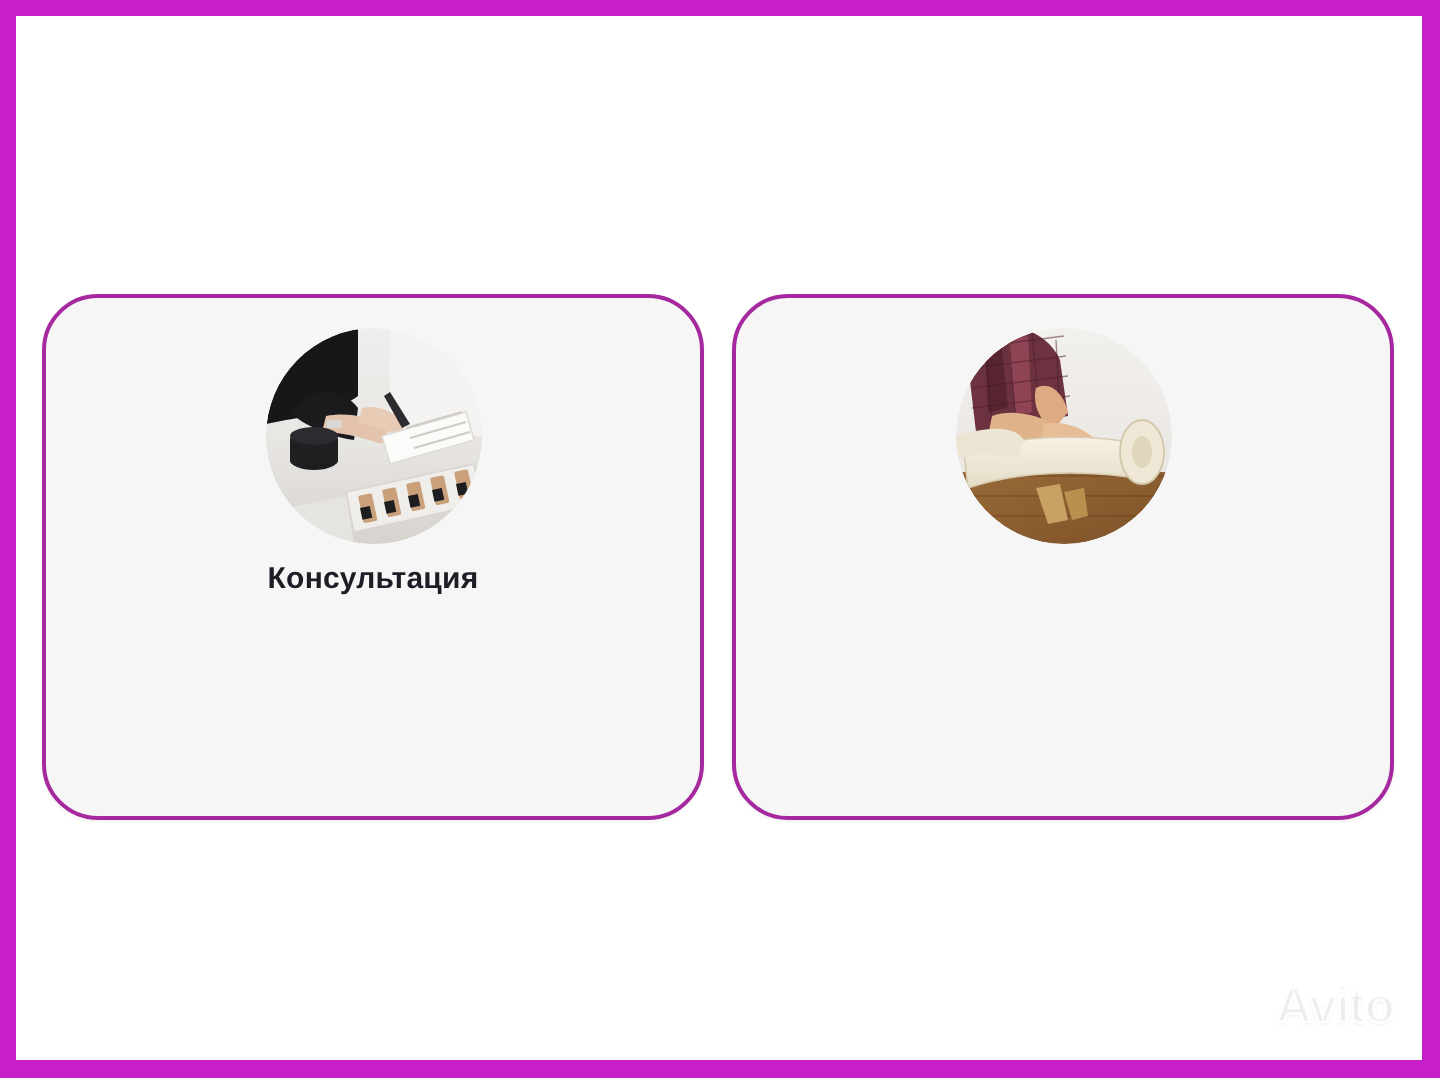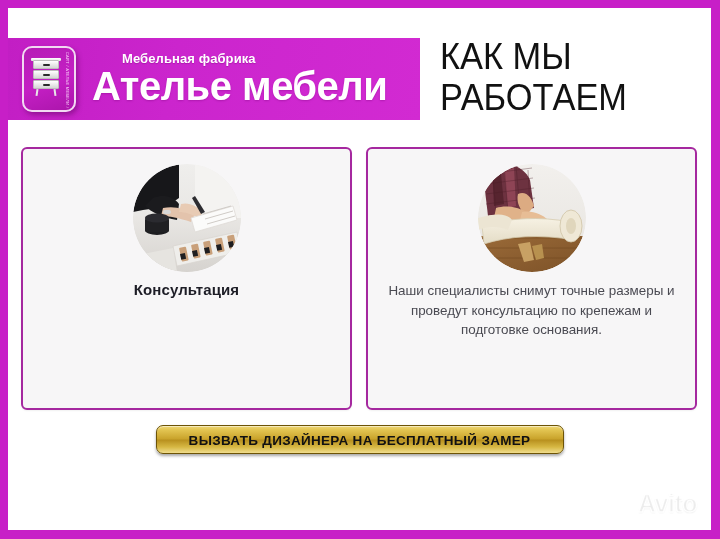--- a/index.html
+++ b/index.html
@@ -175,21 +175,21 @@
     height: 265px;
   }
   .card {
     position: absolute;
     top: 0;
     width: 331px;
     height: 263px;
     box-sizing: border-box;
     background: #f7f6f7;
     border: 2px solid #a5289f;
-    border-radius: 6px;
+    border-radius: 28px;
     box-shadow: 0 1px 2px rgba(0,0,0,0.06);
     text-align: center;
   }
   .card-left  { left: 13px; }
   .card-right { left: 358px; }
 
   .avatar {
     width: 108px;
     height: 108px;
     margin: 15px auto 0 auto;
@@ -265,46 +265,20 @@
     -webkit-text-stroke: 1.3px rgba(255,255,255,0.95);
     text-shadow: 0 1px 2px rgba(0,0,0,0.10);
   }
 </style>
 </head>
 <body>
 
 <div id="poster">
   <div id="canvas">
 
-    <div class="header">
-
-      <div class="brand-bar">
-
-        <div class="logo-tile">
-          <div class="dresser">
-            <div class="top"></div>
-            <div class="drw d1"></div>
-            <div class="drw d2"></div>
-            <div class="drw d3"></div>
-            <div class="leg lgl"></div>
-            <div class="leg lgr"></div>
-          </div>
-          <div class="logo-vtext">САЙТ / АТЕЛЬЕ МЕБЕЛИ / РФ</div>
-        </div>
-
-        <div class="brand-text">
-          <div class="brand-sub">Мебельная фабрика</div>
-          <div class="brand-main">Ателье мебели</div>
-        </div>
-
-      </div>
-
-      <div class="headline">КАК МЫ
-РАБОТАЕМ</div>
-    </div>
 
     <div class="cards">
 
       <div class="card card-left">
         <div class="avatar">
           <svg width="108" height="108" viewBox="0 0 108 108">
             <defs>
               <clipPath id="cl1">
                   <circle cx="54" cy="54" r="54"></circle>
                 </clipPath>
@@ -390,28 +364,24 @@
               <path d="M44 48 C54 46 64 50 70 56 L64 64 C56 58 50 56 42 56 Z" fill="#e7bd95"></path>
               <path d="M4 62 C30 54 62 52 92 58 L96 76 C62 70 30 72 6 80 Z" fill="url(#foam2)" stroke="#d6cbb0" stroke-width="0.8"></path>
               <ellipse cx="93" cy="62" rx="11" ry="16" fill="#efe8d6" stroke="#d2c7ab" stroke-width="0.9"></ellipse>
               <ellipse cx="93" cy="62" rx="5" ry="8" fill="#e0d6bc"></ellipse>
               <path d="M40 80 L52 78 L56 96 L46 98 Z" fill="#c8a164"></path>
               <path d="M54 82 L64 80 L66 94 L58 96 Z" fill="#b8914f"></path>
               <path d="M0 54 C20 48 30 50 34 56 L30 66 C20 62 10 62 0 66 Z" fill="#ece5d3"></path>
             </g>
           </svg>
         </div>
-        <div class="card-body">Наши специалисты снимут точные размеры и проведут консультацию по крепежам и подготовке основания.</div>
       </div>
 
     </div>
 
-    <div class="cta-wrap">
-      <div class="cta">ВЫЗВАТЬ ДИЗАЙНЕРА НА БЕСПЛАТНЫЙ ЗАМЕР</div>
-    </div>
 
     <div class="watermark">
       <span class="wm-dots">
         <svg width="22" height="22" viewBox="0 0 22 22">
           <circle cx="5" cy="7" r="4.2" fill="none" stroke="rgba(255,255,255,0.95)" stroke-width="1.3"></circle>
           <circle cx="14.5" cy="5" r="3.1" fill="none" stroke="rgba(255,255,255,0.95)" stroke-width="1.3"></circle>
           <circle cx="5.5" cy="16" r="3.1" fill="none" stroke="rgba(255,255,255,0.95)" stroke-width="1.3"></circle>
           <circle cx="14.5" cy="14.5" r="4.6" fill="none" stroke="rgba(255,255,255,0.95)" stroke-width="1.3"></circle>
         </svg>
       </span>

